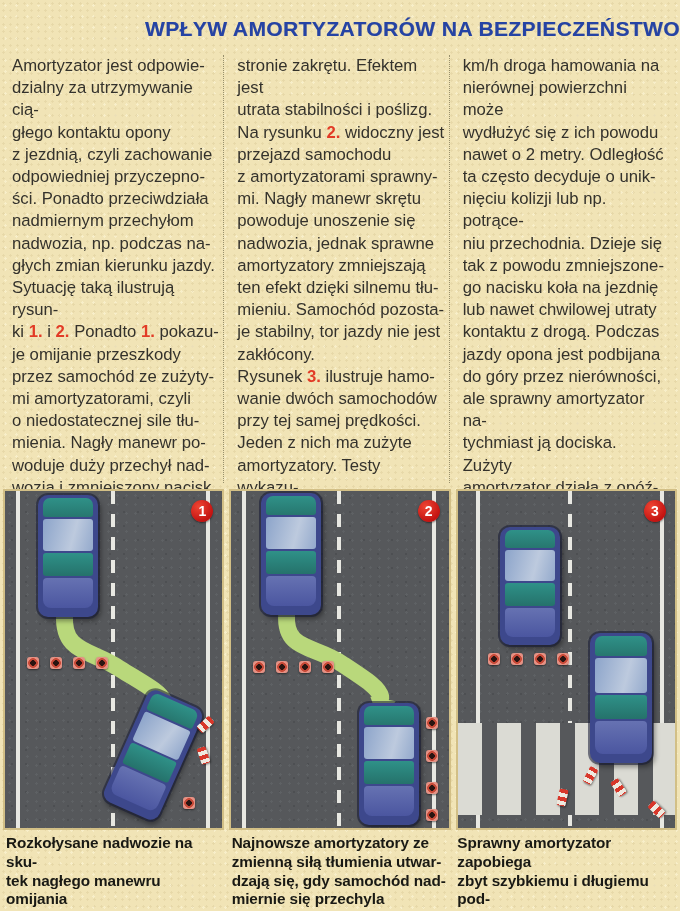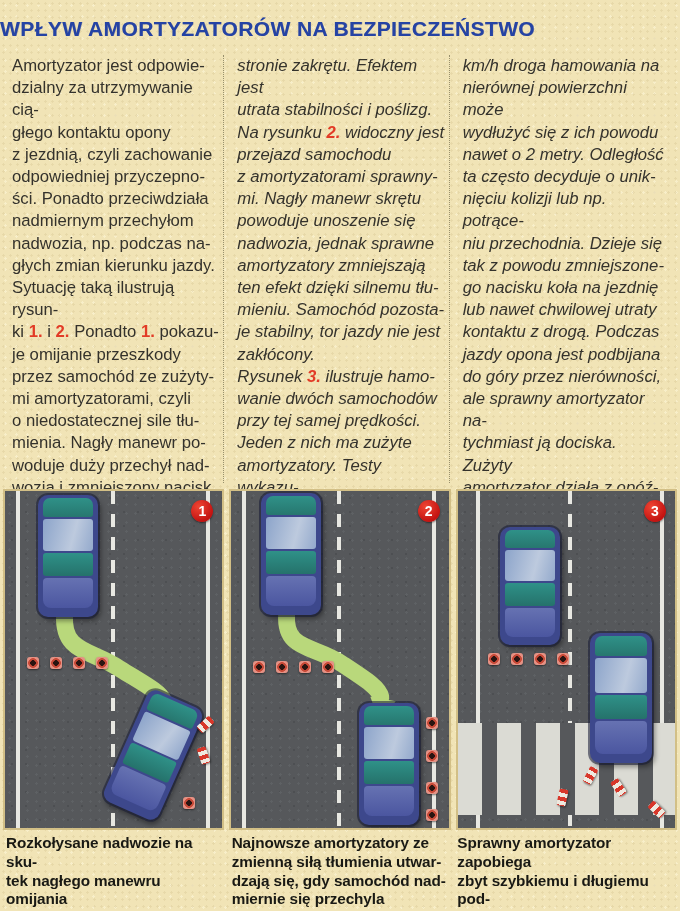--- a/index.html
+++ b/index.html
@@ -6,35 +6,35 @@
   .page{
     width:680px;height:911px;position:relative;overflow:hidden;
     background-color:#f1e4b6;
     background-image:radial-gradient(rgba(205,185,135,.28) 1px, transparent 1.4px),
                      radial-gradient(rgba(255,248,220,.5) 1px, transparent 1.2px);
     background-size:7px 7px, 11px 11px;
     font-family:"Liberation Sans", sans-serif;
   }
   
   .title{
-    padding-top:17px;text-align:left;
+    padding-top:17px;text-align:right;
     font-size:21px;font-weight:bold;letter-spacing:.4px;
     color:#2543a4;
     text-shadow:.4px .4px 0 rgba(30,50,130,.4);
   }
   
   .columns{
     display:flex;margin-top:14px;padding:0 6px;height:428px;box-sizing:border-box;
   }
   .col{
     flex:1;white-space:pre-line;
     font-size:16.7px;line-height:22.2px;color:#34322c;
     padding:0 4px 0 6px;box-sizing:border-box;
   }
-  .col + .col{border-left:1px dotted #98906c;padding-left:13px;font-style:italic;}
+  .col + .col{border-left:1px dotted #98906c;padding-left:13px;}
   .fig-ref{color:#e23b26;font-weight:bold;}
   
   .figures{display:flex;gap:5px;padding:0 3px;margin-top:6px;}
   .figure-panel{
     position:relative;flex:1;height:337px;overflow:hidden;
     border:2px solid #d2bf86;box-sizing:content-box;
     background-color:#56585b;
     background-image:radial-gradient(#5e6164 1px, transparent 1.4px),
                      radial-gradient(#4d4f52 1px, transparent 1.4px);
     background-size:9px 9px, 14px 14px;

